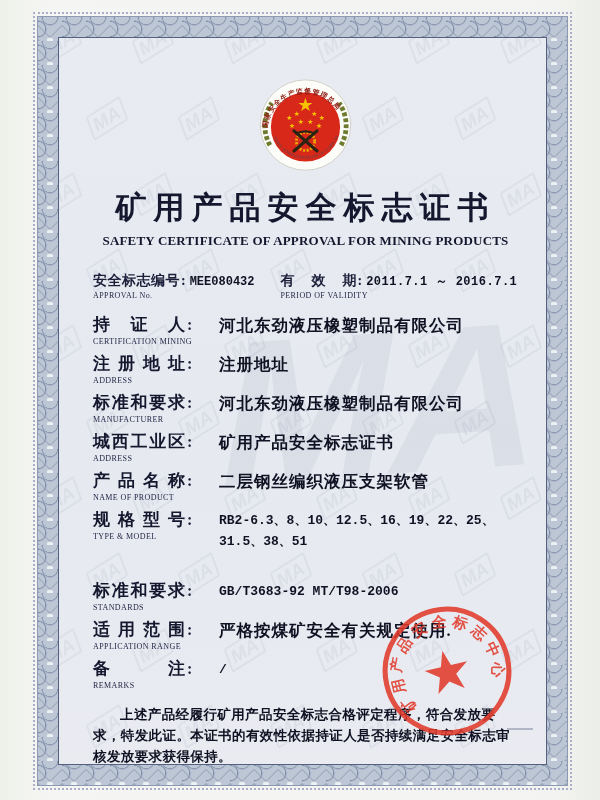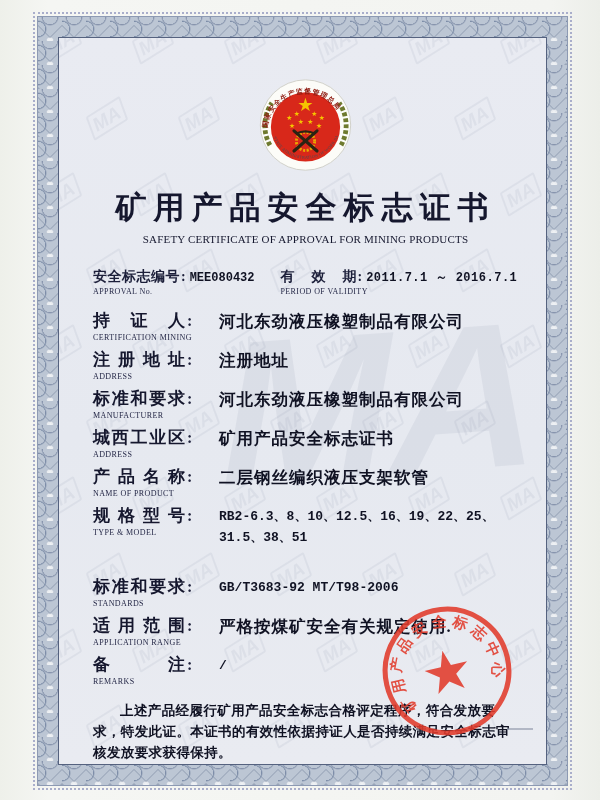--- a/index.html
+++ b/index.html
@@ -60,21 +60,21 @@
   
   .content{position:relative;z-index:1;padding:0 28px 0 34px;}
   .emblem{display:block;margin:38px auto 0;width:97px;height:100px;}
   .title-cn{
     text-align:center;margin-top:11px;
     font-size:31px;font-weight:700;letter-spacing:7px;
     color:#15172e;white-space:nowrap;
   }
   .title-en{
     text-align:center;margin-top:4px;
-    font-size:11px;font-weight:400;letter-spacing:.2px;
+    font-size:13px;font-weight:700;letter-spacing:.2px;
     color:#15172e;white-space:nowrap;
   }
   
   .meta-row{display:flex;margin-top:23px;}
   .meta-left{flex:0 0 auto;}
   .meta-right{flex:0 0 auto;margin-left:26px;}
   .meta-line{display:flex;align-items:baseline;}
   .lab-sm{font-size:14px;font-weight:600;letter-spacing:.5px;}
   .lab-sm.just{display:inline-block;width:76px;text-align:justify;text-align-last:justify;letter-spacing:0;}
   .colon{font-size:14px;font-weight:600;margin:0 4px 0 1px;}

